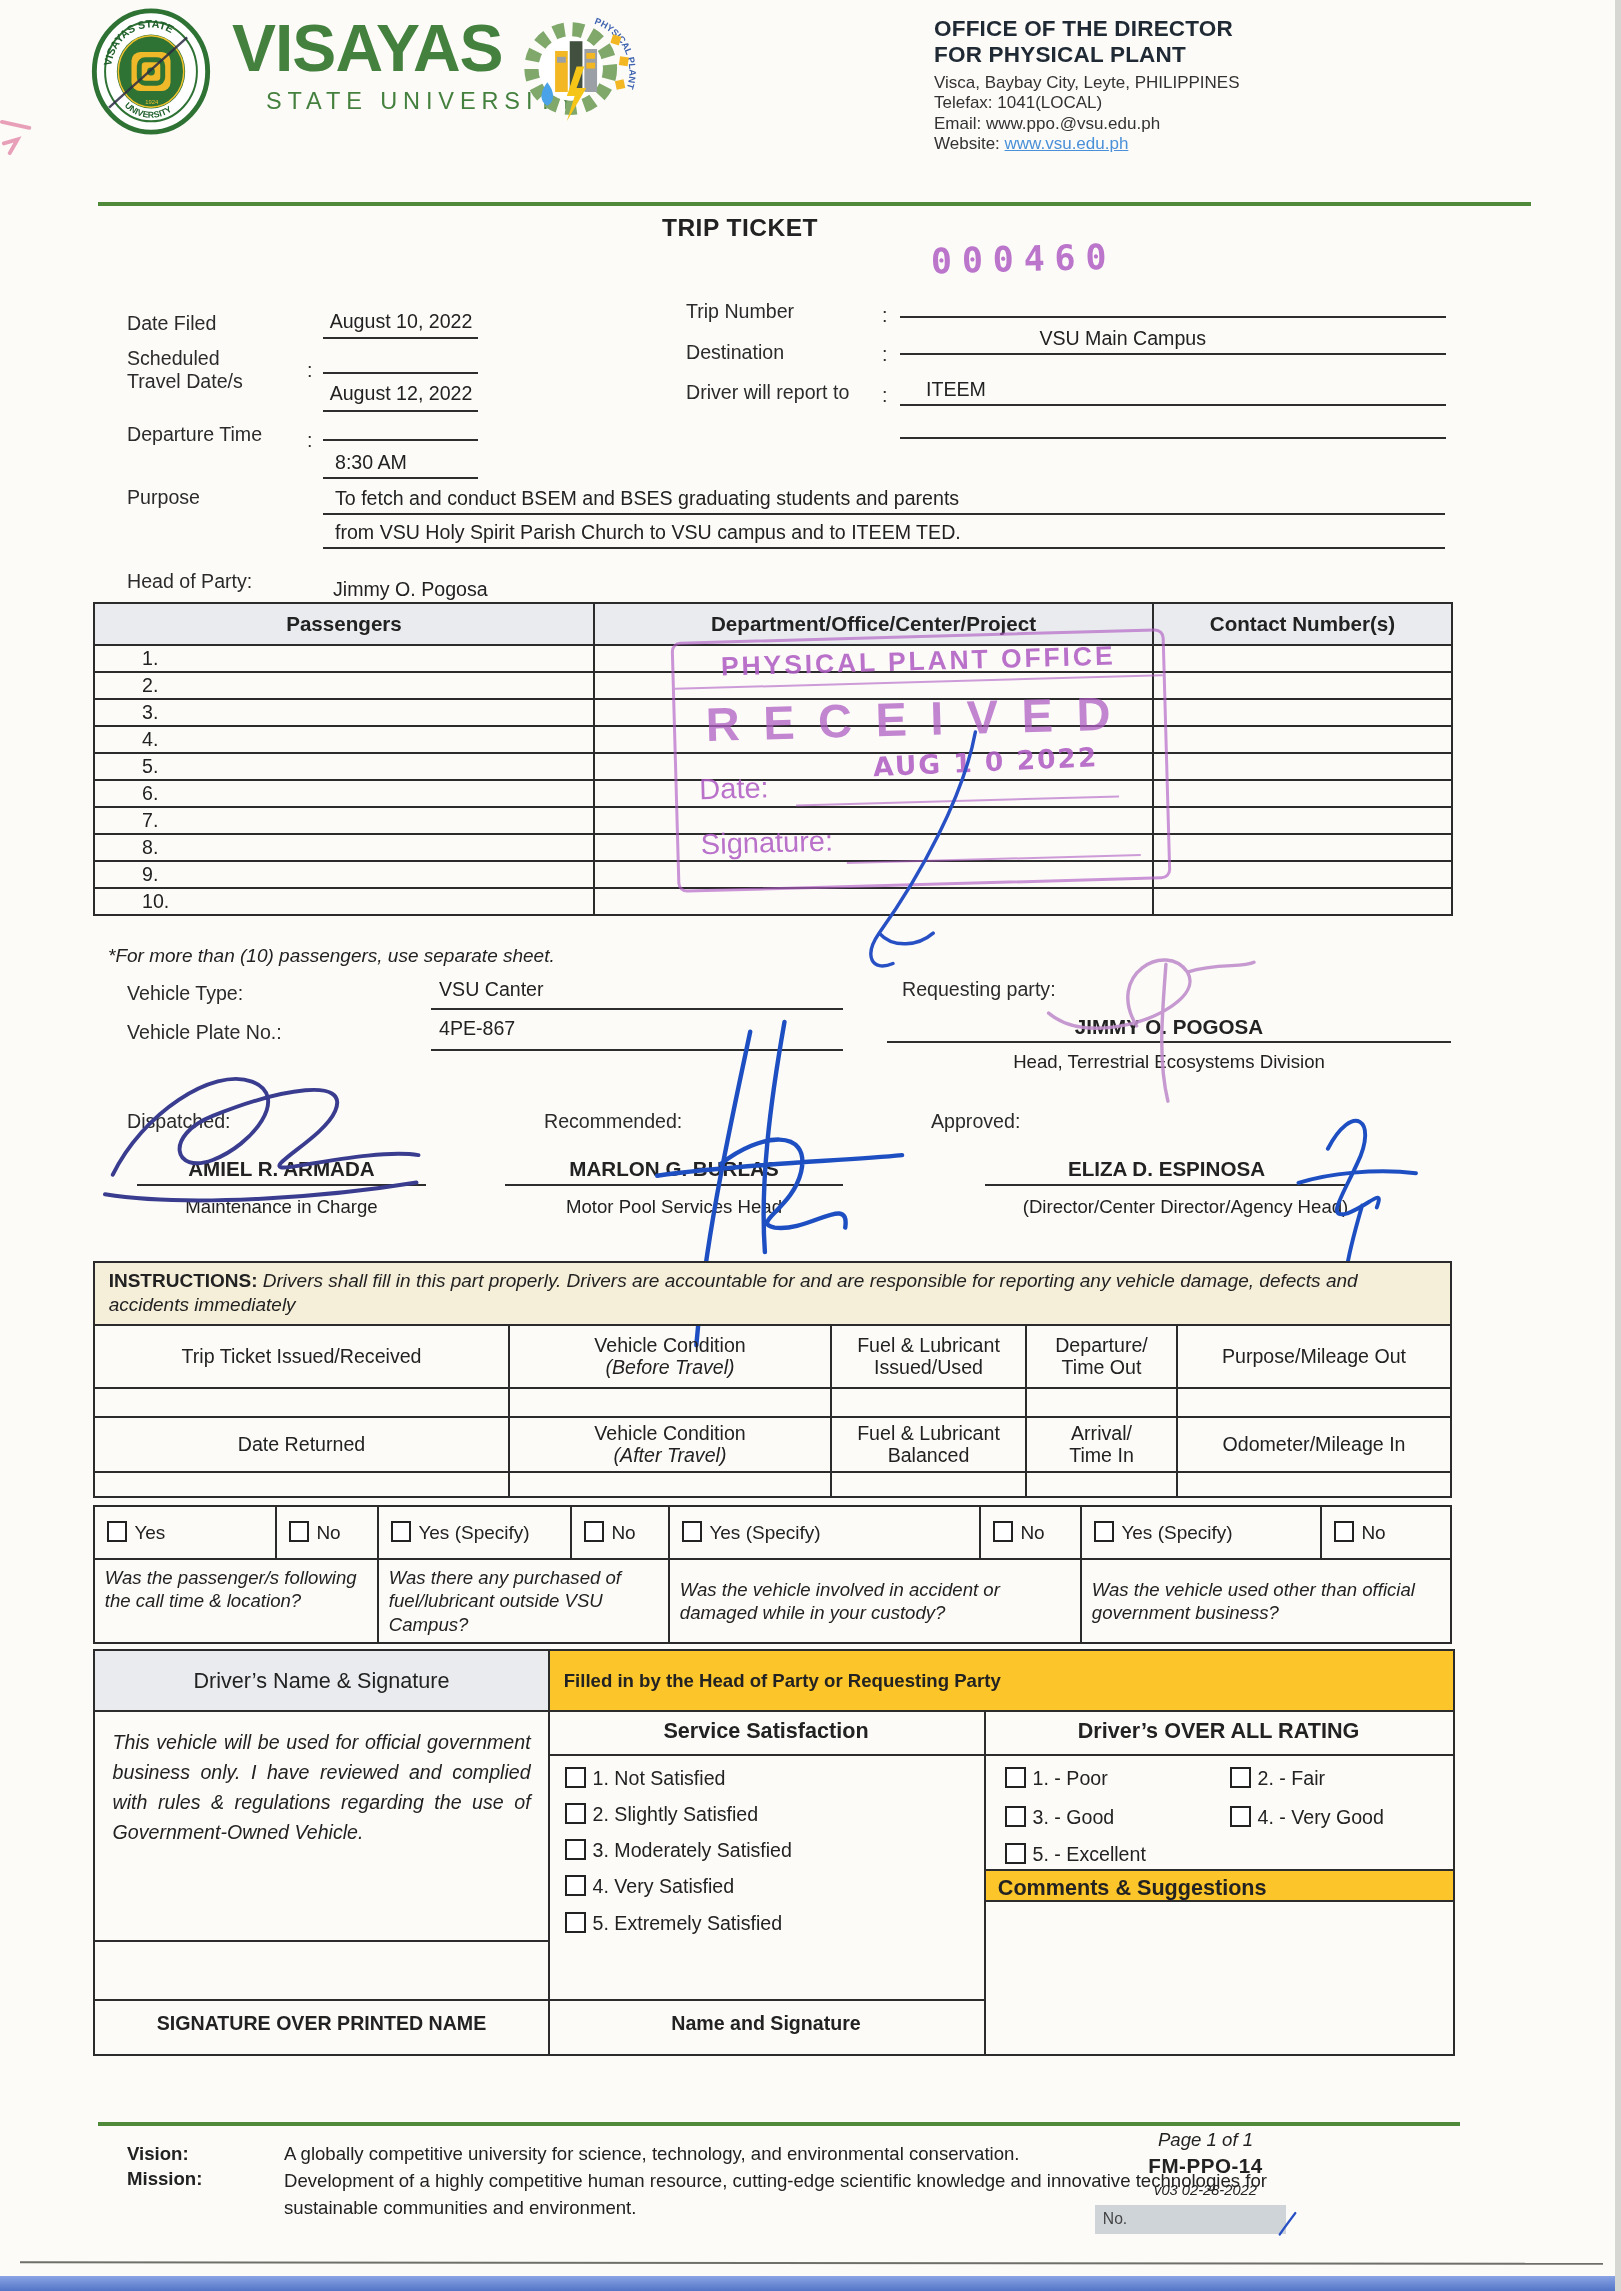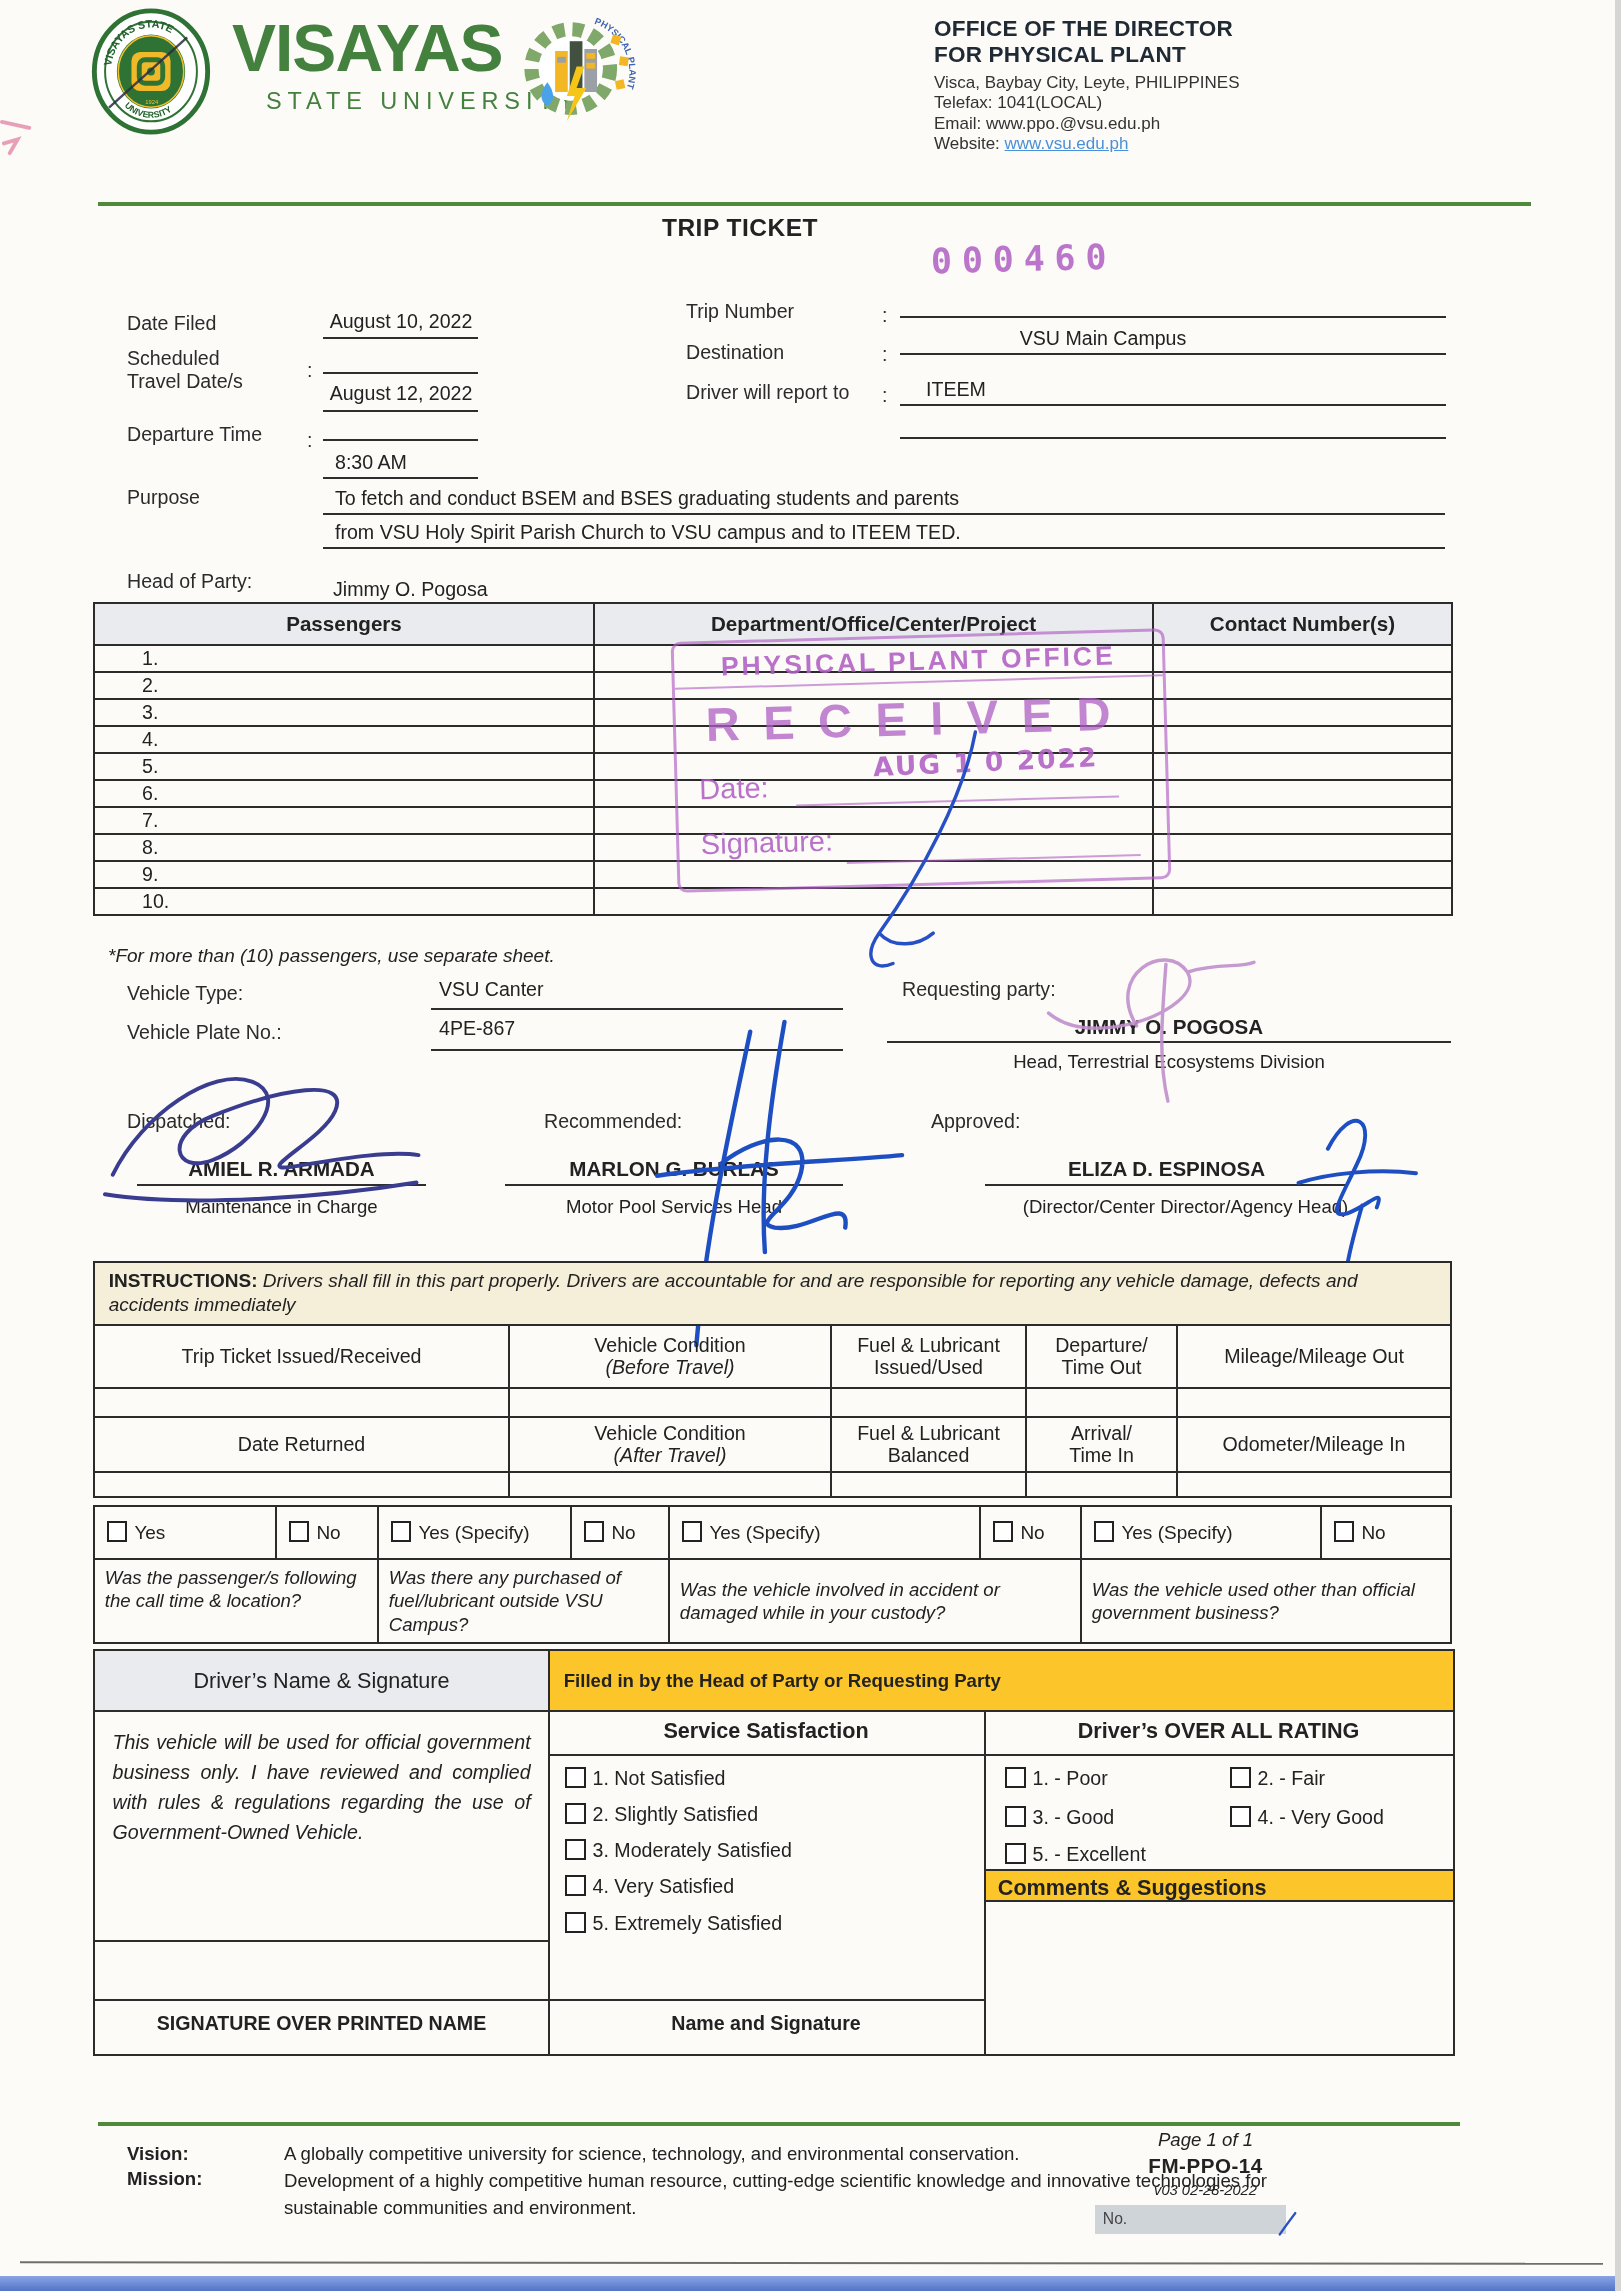--- a/index.html
+++ b/index.html
@@ -121,21 +121,21 @@
   <div class="abs val" style="left:335px;top:487px;">To fetch and conduct BSEM and BSES graduating students and parents</div>
   <div class="abs uline" style="left:323px;top:513px;width:1122px;"></div>
   <div class="abs val" style="left:335px;top:521px;">from VSU Holy Spirit Parish Church to VSU campus and to ITEEM TED.</div>
   <div class="abs uline" style="left:323px;top:547px;width:1122px;"></div>
 
   <div class="abs stamp-purple" style="left:931px;top:239px;font-size:35px;letter-spacing:9.8px;font-family:'DejaVu Sans Mono',monospace;transform:rotate(-1.5deg);opacity:.85;font-weight:bold;">000460</div>
   <div class="abs lbl" style="left:686px;top:300px;">Trip Number</div>
   <div class="abs lbl" style="left:882px;top:304px;">:</div>
   <div class="abs uline" style="left:900px;top:316px;width:546px;"></div>
 
-  <div class="abs val ctr" style="left:956px;top:327px;width:294px;">VSU Main Campus</div>
+  <div class="abs val ctr" style="left:912px;top:327px;width:294px;text-align:right;">VSU Main Campus</div>
   <div class="abs lbl" style="left:686px;top:341px;">Destination</div>
   <div class="abs lbl" style="left:882px;top:343px;">:</div>
   <div class="abs uline" style="left:900px;top:353px;width:546px;"></div>
 
   <div class="abs lbl" style="left:686px;top:380px;width:181px;line-height:24.5px;">Driver will report to</div>
   <div class="abs lbl" style="left:882px;top:384px;">:</div>
   <div class="abs val" style="left:926px;top:378px;">ITEEM</div>
   <div class="abs uline" style="left:900px;top:404px;width:546px;"></div>
   <div class="abs uline" style="left:900px;top:437px;width:546px;"></div>
 
@@ -281,21 +281,21 @@
         <span class="ital">Drivers shall fill in this part properly.  Drivers are accountable for and are responsible for reporting any vehicle damage, defects and accidents immediately</span>
       </th>
     </tr>
     <tr style="height:63px;">
       <td class="cellhead"><span>Trip Ticket Issued/Received</span></td>
       <td class="cellhead"><span>Vehicle Condition</span><br><span class="ital">(Before Travel)</span></td>
       <td class="cellhead prel"><span class="prel">Fuel &amp; Lubricant
 Issued/Used</span></td>
       <td class="cellhead prel"><span class="prel">Departure/
 Time Out</span></td>
-      <td class="cellhead"><span>Mileage/Mileage Out</span></td>
+      <td class="cellhead"><span>Purpose/Mileage Out</span></td>
     </tr>
     <tr style="height:29px;">
       <td></td>
           <td></td>
           <td></td>
           <td></td>
           <td></td>
     </tr>
     <tr style="height:55px;">
       <td class="cellhead"><span>Date Returned</span></td>

